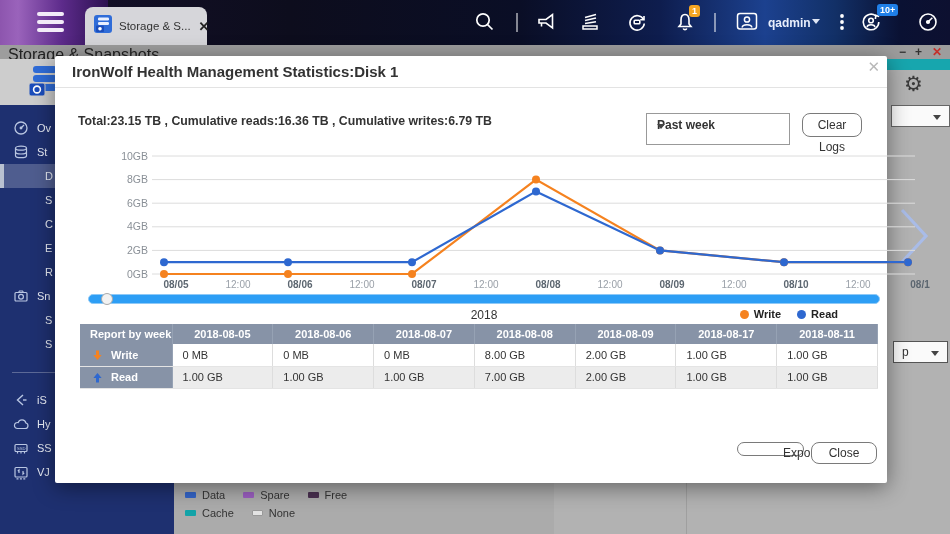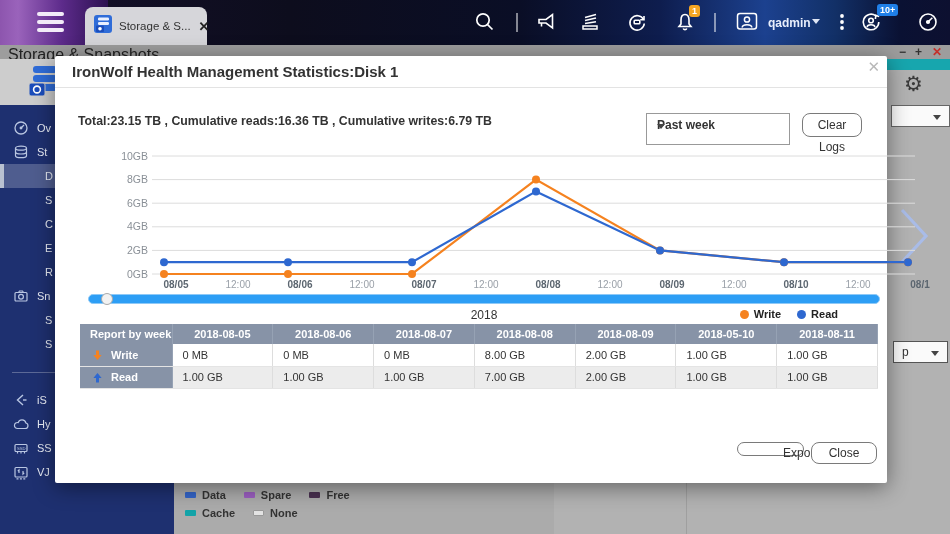--- a/index.html
+++ b/index.html
@@ -50,21 +50,21 @@
   .teal-band { position:absolute; left:174px; top:59px; width:776px; height:11px; background:#17a6ae; }
   .gear { position:absolute; left:904px; top:72px; font-size:21px; color:#3a3a3a; cursor:pointer; }
   .sliver-dd1 { position:absolute; left:891px; top:105px; width:59px; height:22px; background:#fafafa; border:1px solid #666; cursor:pointer; }
   .sliver-dd2 { position:absolute; left:893px; top:341px; width:55px; height:22px; background:#fafafa; border:1px solid #555;
     font-size:12px; color:#333; padding:3px 0 0 8px; cursor:pointer; }
   .dd-caret { position:absolute; right:8px; top:9px; width:0; height:0;
     border-left:4px solid transparent; border-right:4px solid transparent; border-top:5px solid #444; }
   .chevron-next { position:absolute; left:897px; top:205px; cursor:pointer; }
 
   .bottom-legend { position:absolute; left:174px; top:483px; width:380px; height:51px; background:#ababab; }
-  .bl-row { position:absolute; left:11px; display:flex; align-items:center;font-weight:bold; }
+  .bl-row { position:absolute; left:11px; display:flex; align-items:center; }
   .bl-item { display:flex; align-items:center; margin-right:18px; }
   .bl-item i { width:11px; height:6px; border-radius:1px; margin-right:6px; display:inline-block; }
   .bl-item span { font-size:11px; color:#333; }
   .vdiv { position:absolute; left:686px; top:483px; width:1px; height:51px; background:#9f9f9f; }
 
   
   .dialog { position:absolute; left:55px; top:56px; width:832px; height:427px; background:#fff;
     box-shadow:0 4px 22px rgba(0,0,0,.45); border-radius:2px; }
   .dlg-title { position:absolute; left:17px; top:7px; font-size:15px; font-weight:bold; color:#333; }
   .dlg-close { position:absolute; right:7px; top:2px; font-size:15px; color:#b8b8b8; cursor:pointer; }
@@ -403,21 +403,21 @@
 
     <table class="report">
         <thead>
           <tr>
             <th class="rowhead">Report by week</th>
             <th>2018-08-05</th>
             <th>2018-08-06</th>
             <th>2018-08-07</th>
             <th>2018-08-08</th>
             <th>2018-08-09</th>
-            <th>2018-05-10</th>
+            <th>2018-08-17</th>
             <th>2018-08-11</th>
           </tr>
         </thead>
         <tbody>
           <tr class="r0">
             <td class="lbl"><svg width="11" height="11" viewBox="0 0 12 12">
                 <path d="M4.4 0.5 h3.2 v5 h2.9 L6 11 L1.5 5.5 h2.9 z" fill="#f5821f"></path>
               </svg><span>Write</span></td>
             <td class="val">0 MB</td>
             <td class="val">0 MB</td>

